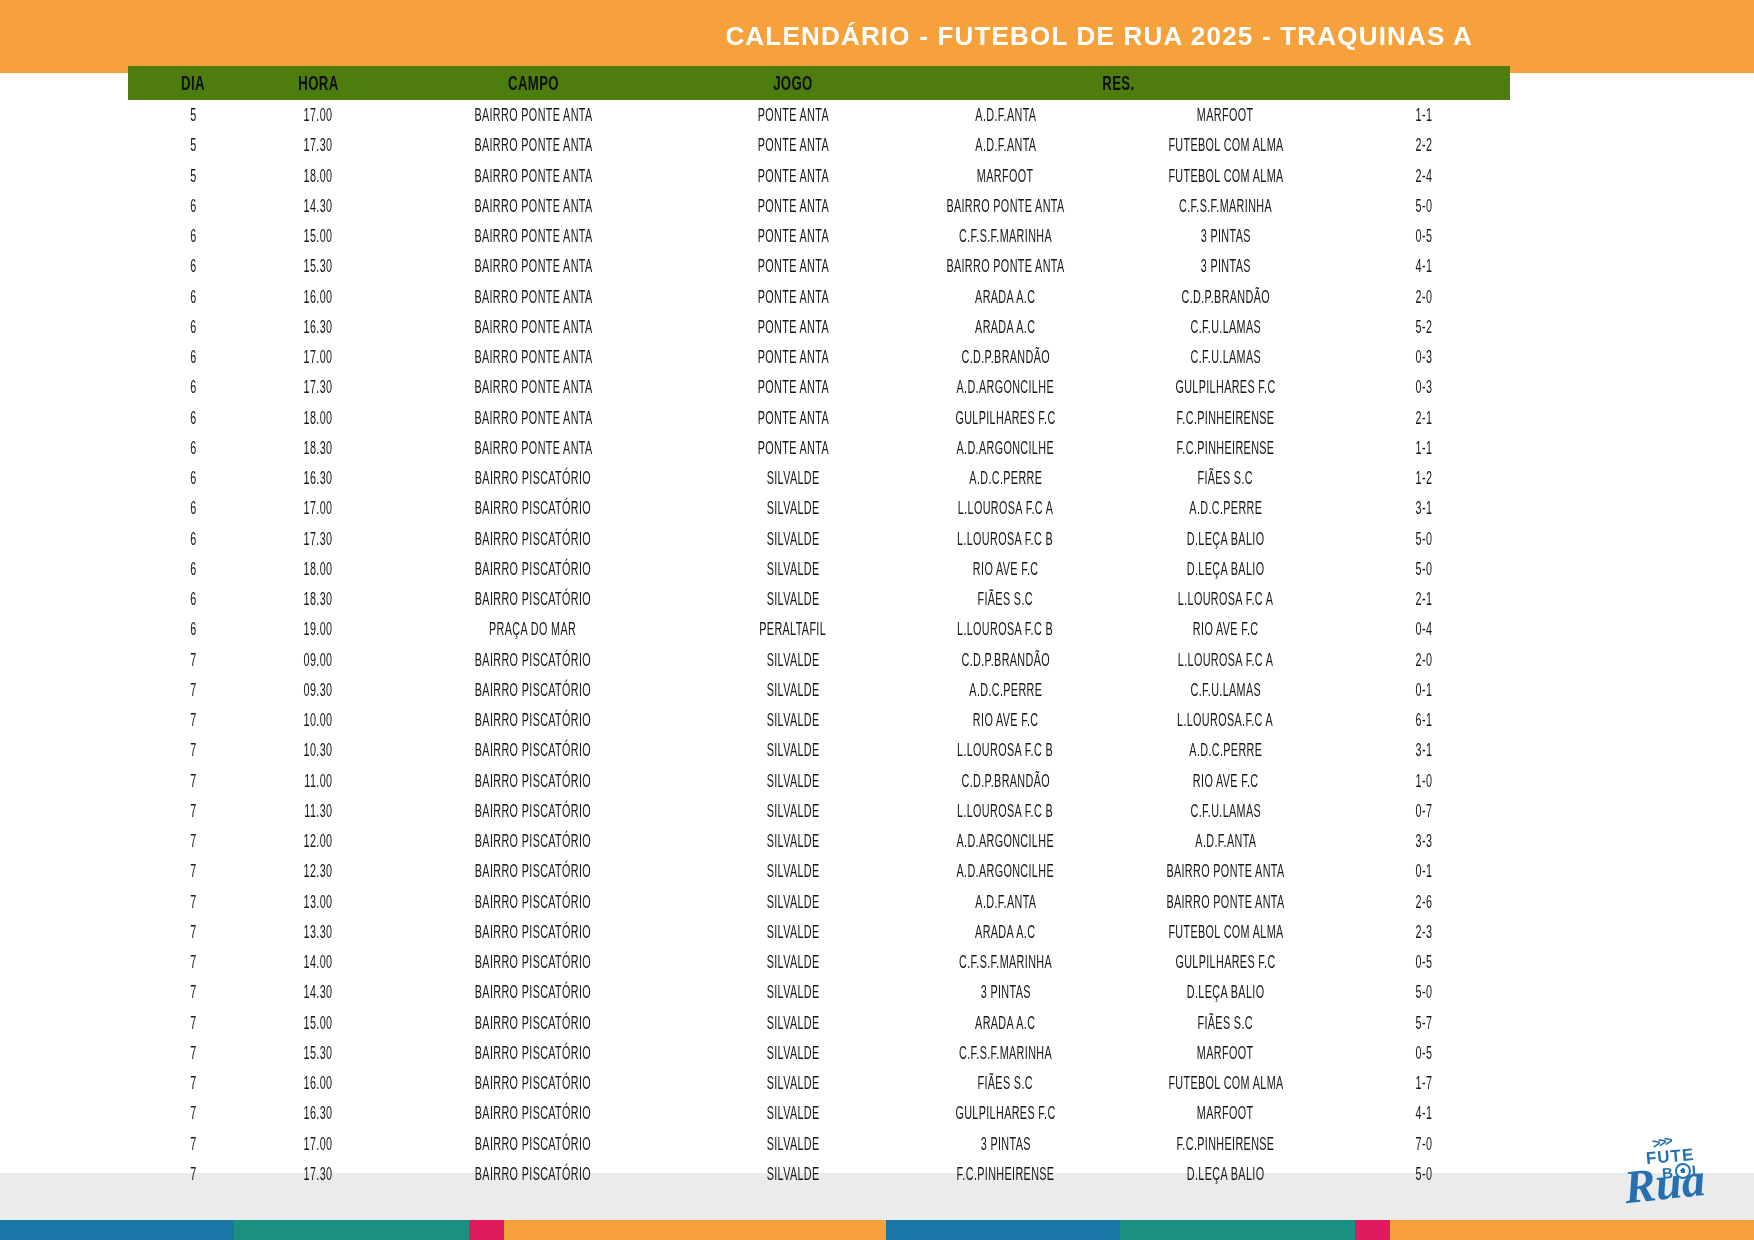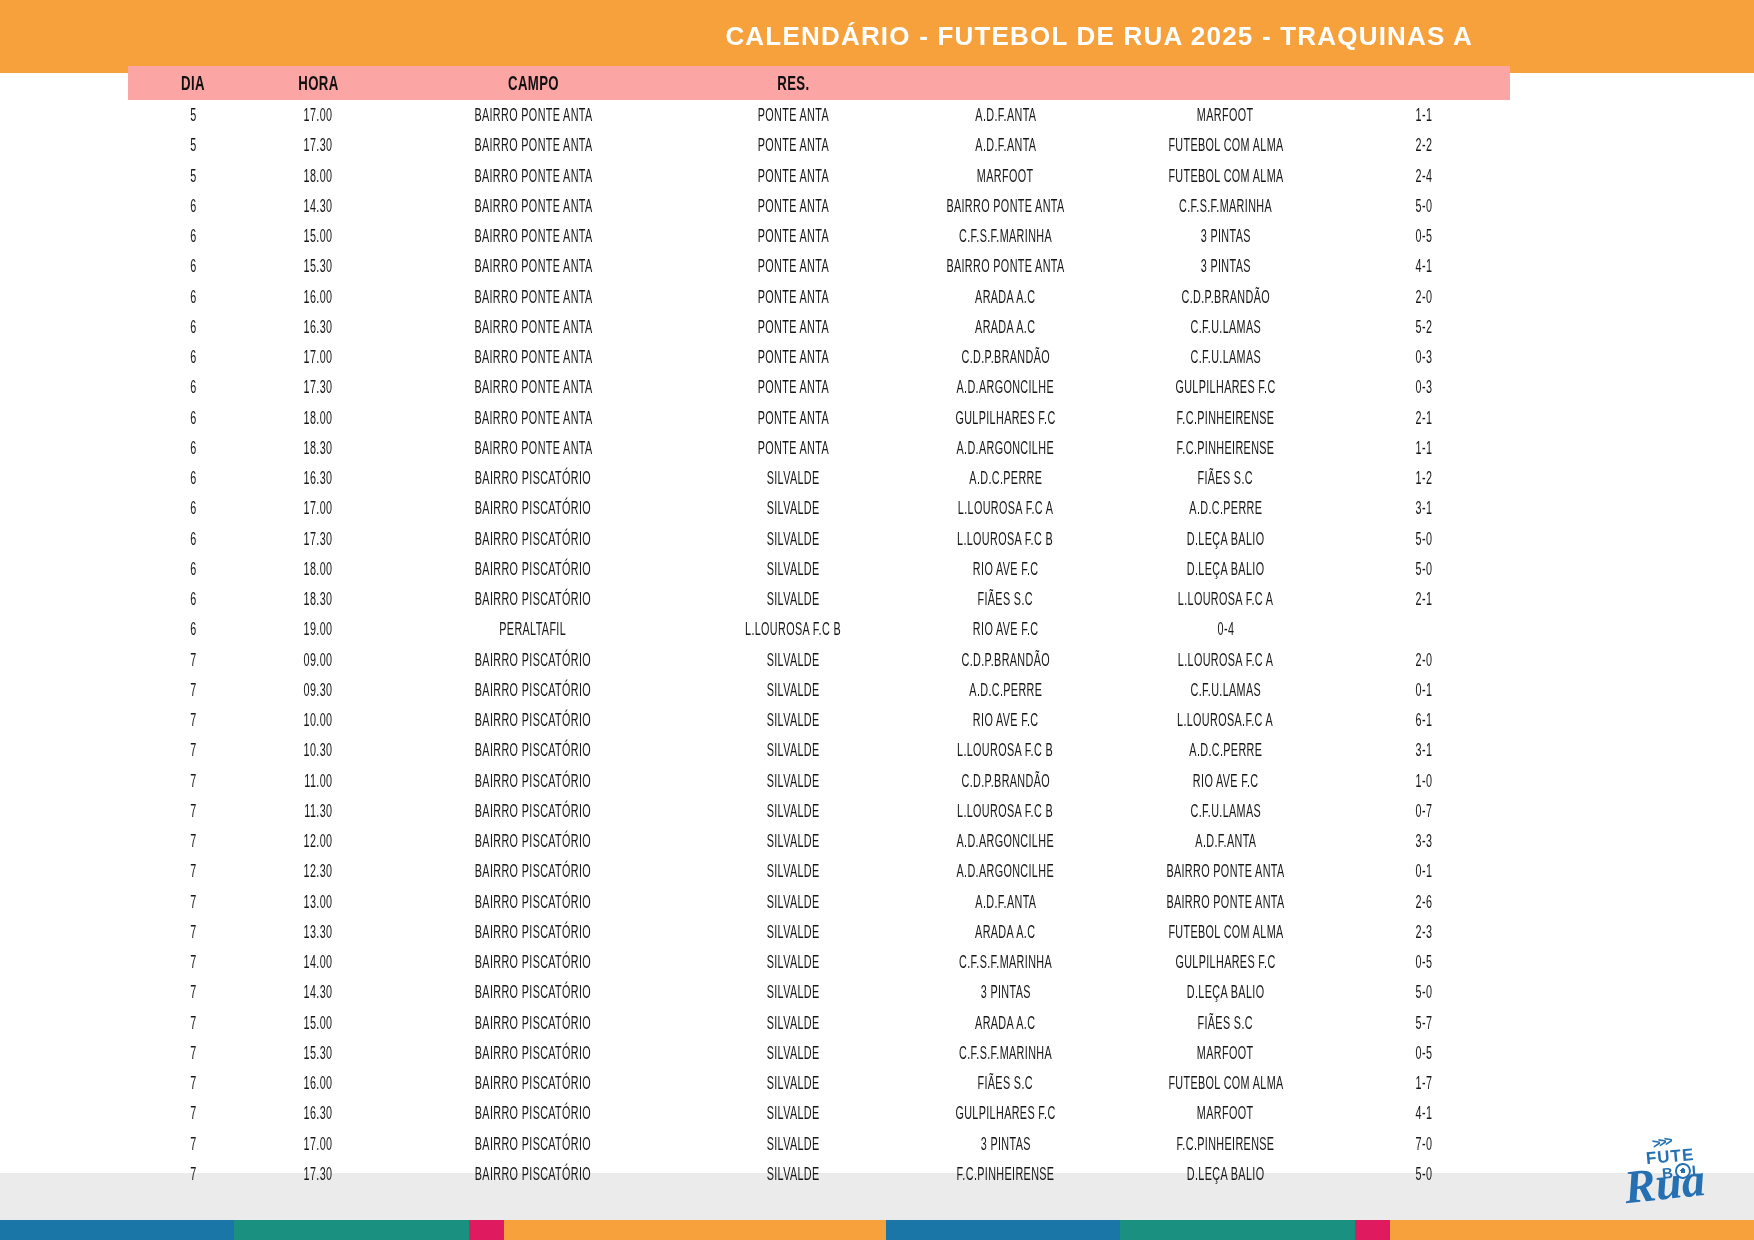--- a/index.html
+++ b/index.html
@@ -12,21 +12,21 @@
          font-size:26px;letter-spacing:1.2px;white-space:nowrap;}
 
   
   .gray-band{position:absolute;left:0;top:1173px;width:1754px;height:47px;background:#EBEBEB;}
   .strip{position:absolute;left:0;top:1220px;width:1754px;height:20px;display:flex;}
   .strip div{height:20px;}
 
   
   .tablewrap{position:absolute;left:128px;top:66px;width:1382px;z-index:2;}
   .thead{display:grid;grid-template-columns:130px 120px 310px 210px 440px 172px;
-         background:#fca5a5;height:34px;line-height:34px;}
+         background:#4d7c0f;height:34px;line-height:34px;}
   .thead .tcell{text-align:center;overflow:visible;}
   .thead .cz{display:inline-block;transform:scaleX(0.66);transform-origin:50% 50%;
              font-weight:bold;font-size:20px;color:#101010;letter-spacing:0.5px;white-space:nowrap;}
   .trow{display:grid;grid-template-columns:130px 120px 310px 210px 215px 225px 172px;
         height:30.25px;line-height:30.25px;}
   .tcell{text-align:center;overflow:visible;}
   .trow .cz{display:inline-block;transform:scaleX(0.60);transform-origin:50% 50%;
             font-size:18px;color:#161616;letter-spacing:0.6px;white-space:nowrap;}
 
   
@@ -64,20 +64,21 @@
       <div style="background: rgb(26, 145, 128); width: 235px;"></div>
       <div style="background: rgb(224, 26, 94); width: 35px;"></div>
       <div style="background: rgb(246, 161, 60); width: 364px;"></div>
     </div>
 
   <div class="tablewrap">
     <div class="thead">
       <div class="tcell"><span class="cz">DIA</span></div>
       <div class="tcell"><span class="cz">HORA</span></div>
       <div class="tcell"><span class="cz">CAMPO</span></div>
+      <div class="tcell"><span class="cz">JOGO</span></div>
       <div class="tcell"><span class="cz">RES.</span></div>
     </div>
     <div class="tbody" id="tbody">
         <div class="trow">
           <div class="tcell"><span class="cz">5</span></div>
           <div class="tcell"><span class="cz">17.00</span></div>
           <div class="tcell"><span class="cz">BAIRRO PONTE ANTA</span></div>
           <div class="tcell"><span class="cz">PONTE ANTA</span></div>
           <div class="tcell"><span class="cz">A.D.F.ANTA</span></div>
           <div class="tcell"><span class="cz">MARFOOT</span></div>
@@ -223,20 +224,21 @@
           <div class="tcell"><span class="cz">18.30</span></div>
           <div class="tcell"><span class="cz">BAIRRO PISCATÓRIO</span></div>
           <div class="tcell"><span class="cz">SILVALDE</span></div>
           <div class="tcell"><span class="cz">FIÃES S.C</span></div>
           <div class="tcell"><span class="cz">L.LOUROSA F.C A</span></div>
           <div class="tcell"><span class="cz">2-1</span></div>
         </div>
         <div class="trow">
           <div class="tcell"><span class="cz">6</span></div>
           <div class="tcell"><span class="cz">19.00</span></div>
+          <div class="tcell"><span class="cz">PRAÇA DO MAR</span></div>
           <div class="tcell"><span class="cz">PERALTAFIL</span></div>
           <div class="tcell"><span class="cz">L.LOUROSA F.C B</span></div>
           <div class="tcell"><span class="cz">RIO AVE F.C</span></div>
           <div class="tcell"><span class="cz">0-4</span></div>
         </div>
         <div class="trow">
           <div class="tcell"><span class="cz">7</span></div>
           <div class="tcell"><span class="cz">09.00</span></div>
           <div class="tcell"><span class="cz">BAIRRO PISCATÓRIO</span></div>
           <div class="tcell"><span class="cz">SILVALDE</span></div>

